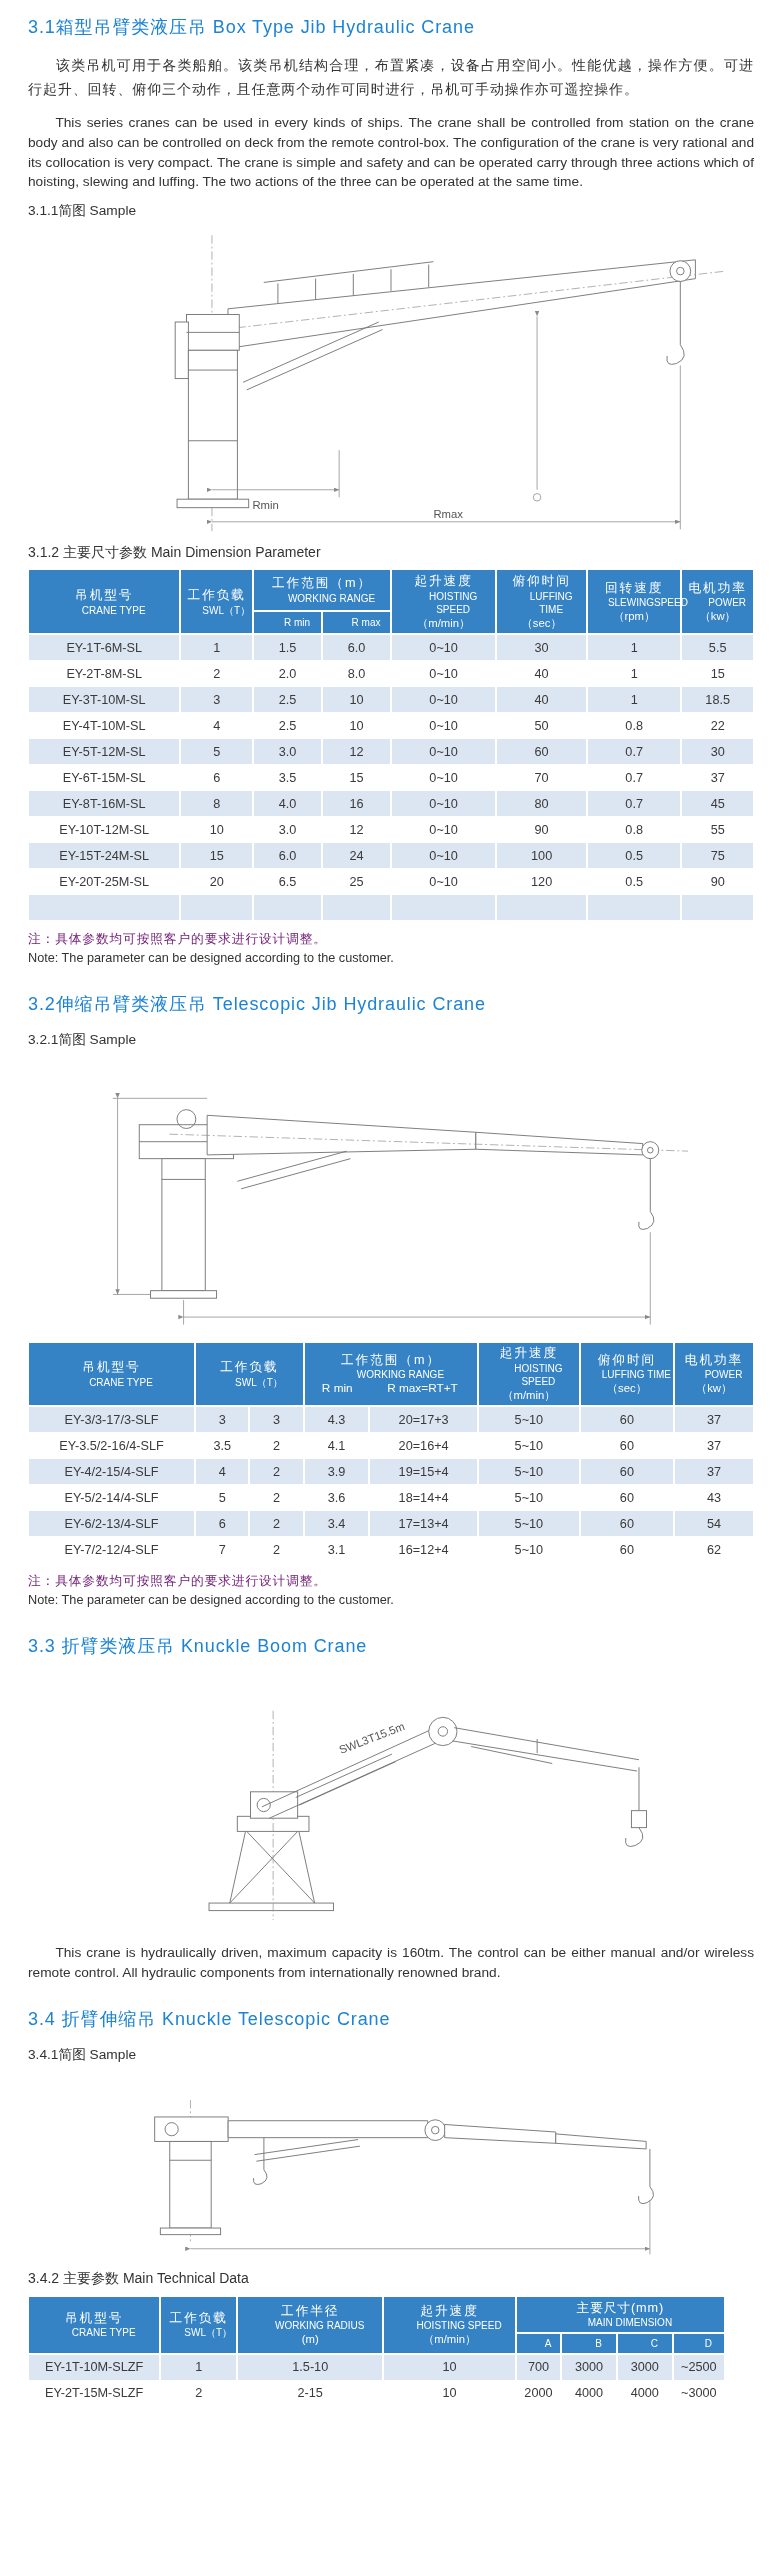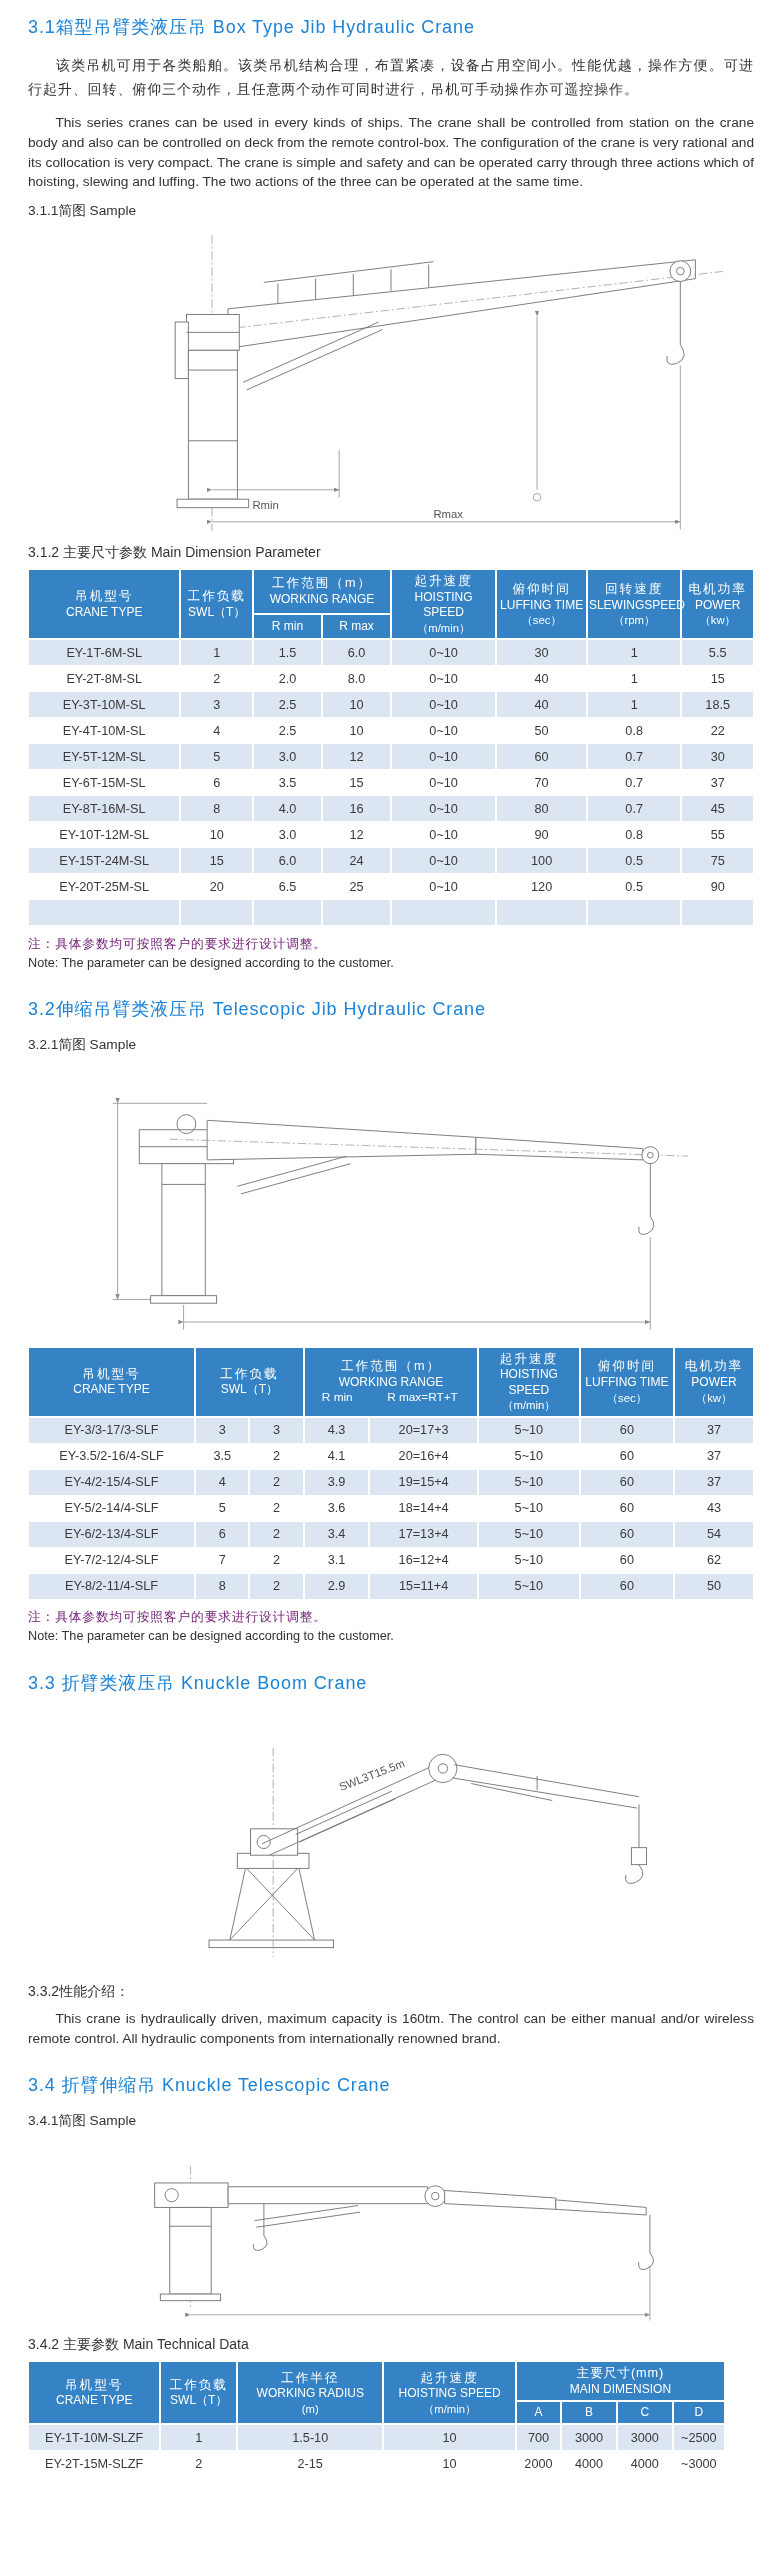--- a/index.html
+++ b/index.html
@@ -37,21 +37,21 @@
   table.param {
     width:100%; border-collapse:separate; border-spacing:0;
     table-layout:fixed; margin-bottom:9.4px;
   }
   table.param th {
     background:#3583c5; color:#fff; font-weight:normal;
     border:0.9px solid #fff; vertical-align:middle;
     padding:2.8px 0.9px; line-height:1.3;
   }
   .th-zh { font-size:12.7px; letter-spacing:1.9px; }
-  .th-en { font-size:12px; letter-spacing:0; }
+  .th-en { font-size:10px; letter-spacing:0;padding-left:19px; }
   .th-unit { font-size:11.3px;text-align:center; }
   .th-split { display:flex; font-size:11.8px; }
   table.param td {
     text-align:center; font-size:12.7px; color:#3a3a3a;
     border-left:0.9px solid #fff; border-right:0.9px solid #fff;
     border-top:1.9px solid #fff;
     height:26px; padding:3.8px 1.9px;
   }
   table.param tr.alt td { background:#dce5f2; }
   .notes { margin-top:1.9px; }
@@ -440,30 +440,20 @@
         <tr>
           <td>EY-7/2-12/4-SLF</td>
           <td>7</td>
           <td>2</td>
           <td>3.1</td>
           <td>16=12+4</td>
           <td>5~10</td>
           <td>60</td>
           <td>62</td>
         </tr>
-        <tr class="alt">
-          <td>EY-8/2-11/4-SLF</td>
-          <td>8</td>
-          <td>2</td>
-          <td>2.9</td>
-          <td>15=11+4</td>
-          <td>5~10</td>
-          <td>60</td>
-          <td>50</td>
-        </tr>
       </tbody>
   </table>
 
   <div class="notes">
     <div class="note-zh">注：具体参数均可按照客户的要求进行设计调整。</div>
     <div class="note-en">Note: The parameter can be designed according to the customer.</div>
   </div>
 
   <div class="sp-lg"></div>
 
@@ -498,21 +488,20 @@
       <line class="tech-line" x1="470" y1="78" x2="556" y2="96"></line>
 
       <line class="tech-line" x1="648" y1="100" x2="648" y2="146"></line>
       <rect class="tech-fill" x="640" y="146" width="16" height="18"></rect>
       <path class="tech-line" d="M648,164 q10,13 -4,19 q-12,4 -10,-8"></path>
 
       <text class="dim-text" x="332" y="86" transform="rotate(-21 332 86)">SWL3T15.5m</text>
     </svg>
   </div>
 
-  <div class="param-heading">3.3.2性能介绍：</div>
   <p class="para-en">This crane is hydraulically driven, maximum capacity is 160tm. The control can be either manual and/or wireless remote control. All hydraulic components from internationally renowned brand.</p>
 
   <div class="sp-md"></div>
 
   <h2 class="section-title">3.4 折臂伸缩吊 Knuckle Telescopic Crane</h2>
   <div class="sub-heading">3.4.1简图 Sample</div>
 
   <div class="diagram-wrap">
     <svg width="726" height="193" viewBox="0 0 770 205">
       <defs>

